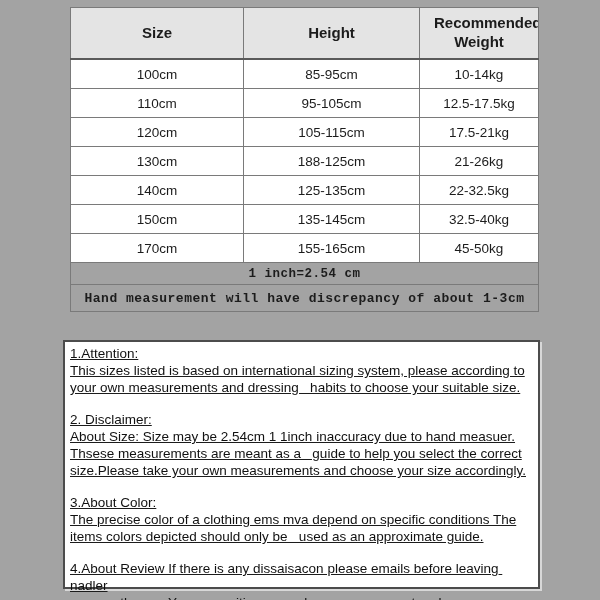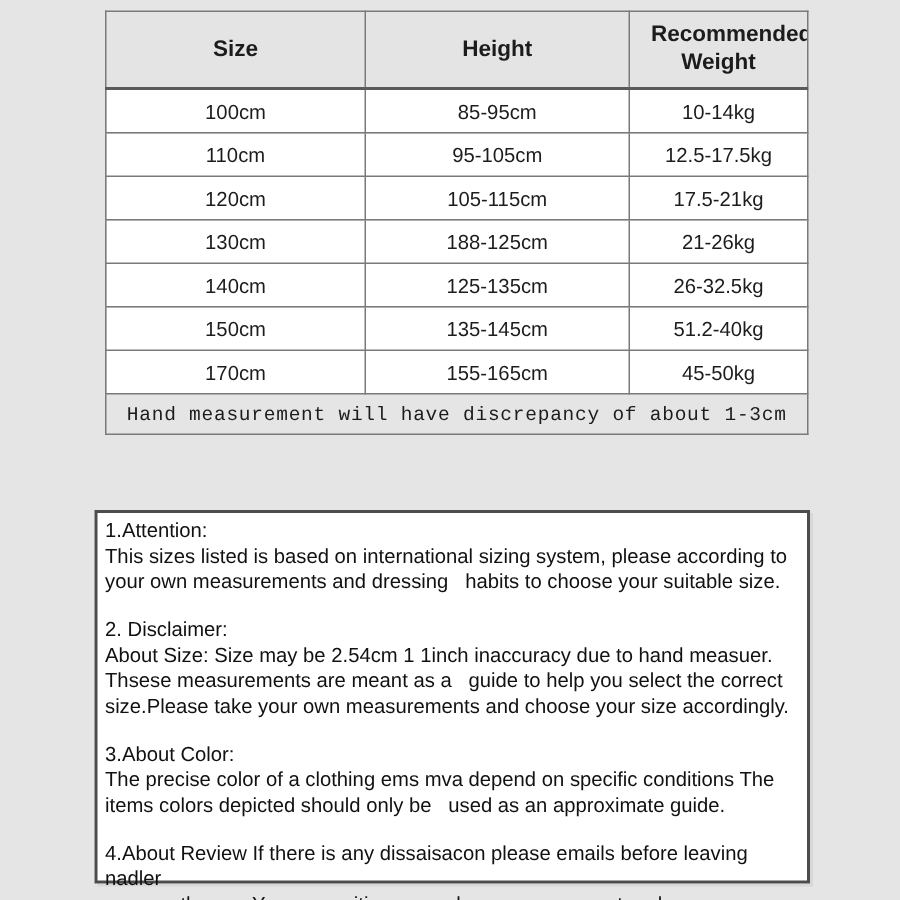--- a/index.html
+++ b/index.html
@@ -9,21 +9,21 @@
     width: 600px;
     height: 600px;
     font-family: "Liberation Sans", sans-serif;
     color: #1c1c1c;
     -webkit-font-smoothing: antialiased;
   }
   .canvas {
     position: relative;
     width: 600px;
     height: 600px;
-    background: #e5e5e5;
+    background: #a3a3a3;
     overflow: hidden;
   }
 
   
   table.size-chart {
     position: absolute;
     left: 70px;
     top: 7px;
     width: 468px;
     border-collapse: collapse;
@@ -53,38 +53,38 @@
   td.conversion-cell {
     height: 21px;
     font-family: "Liberation Mono", "DejaVu Sans Mono", monospace;
     font-weight: bold;
     font-size: 12.5px;
     letter-spacing: 0.5px;
   }
   td.discrepancy-cell {
     height: 26px;
     font-family: "Liberation Mono", "DejaVu Sans Mono", monospace;
-    font-weight: normal;
+    font-weight: bold;
     font-size: 13px;
     letter-spacing: 0.5px;
   }
 
   
   .notes-box {
     position: absolute;
     left: 63px;
     top: 340px;
     width: 463px;
     height: 239px;
     border: 2px solid #4c4c4c;
     padding: 3px 5px;
     background: #ffffff;
     box-shadow: 2px 2px 0 #d8d8d8;
   }
-  .note-section { margin: 0 0 15px 0; }
+  .note-section { margin: 0 0 15px 0; text-decoration: underline; }
   .note-section:last-child { margin-bottom: 0; }
   .note-line {
     font-size: 13.5px;
     line-height: 17px;
     white-space: pre-wrap;
     color: #111111;
   }
 </style>
 </head>
 <body>
@@ -121,31 +121,34 @@
         <td class="data-cell">17.5-21kg</td>
       </tr>
       <tr>
         <td class="data-cell">130cm</td>
         <td class="data-cell">188-125cm</td>
         <td class="data-cell">21-26kg</td>
       </tr>
       <tr>
         <td class="data-cell">140cm</td>
         <td class="data-cell">125-135cm</td>
-        <td class="data-cell">26-32.5kg</td>
+        <td class="data-cell">22-32.5kg</td>
       </tr>
       <tr>
         <td class="data-cell">150cm</td>
         <td class="data-cell">135-145cm</td>
-        <td class="data-cell">51.2-40kg</td>
+        <td class="data-cell">32.5-40kg</td>
       </tr>
       <tr>
         <td class="data-cell">170cm</td>
         <td class="data-cell">155-165cm</td>
         <td class="data-cell">45-50kg</td>
+      </tr>
+      <tr>
+        <td class="conversion-cell" colspan="3">1 inch=2.54 cm</td>
       </tr>
       <tr>
         <td class="discrepancy-cell" colspan="3">Hand measurement will have discrepancy of about 1-3cm</td>
       </tr>
     </tbody>
   </table>
 
   <div class="notes-box">
     <div class="note-section">
       <div class="note-line">1.Attention:</div>

